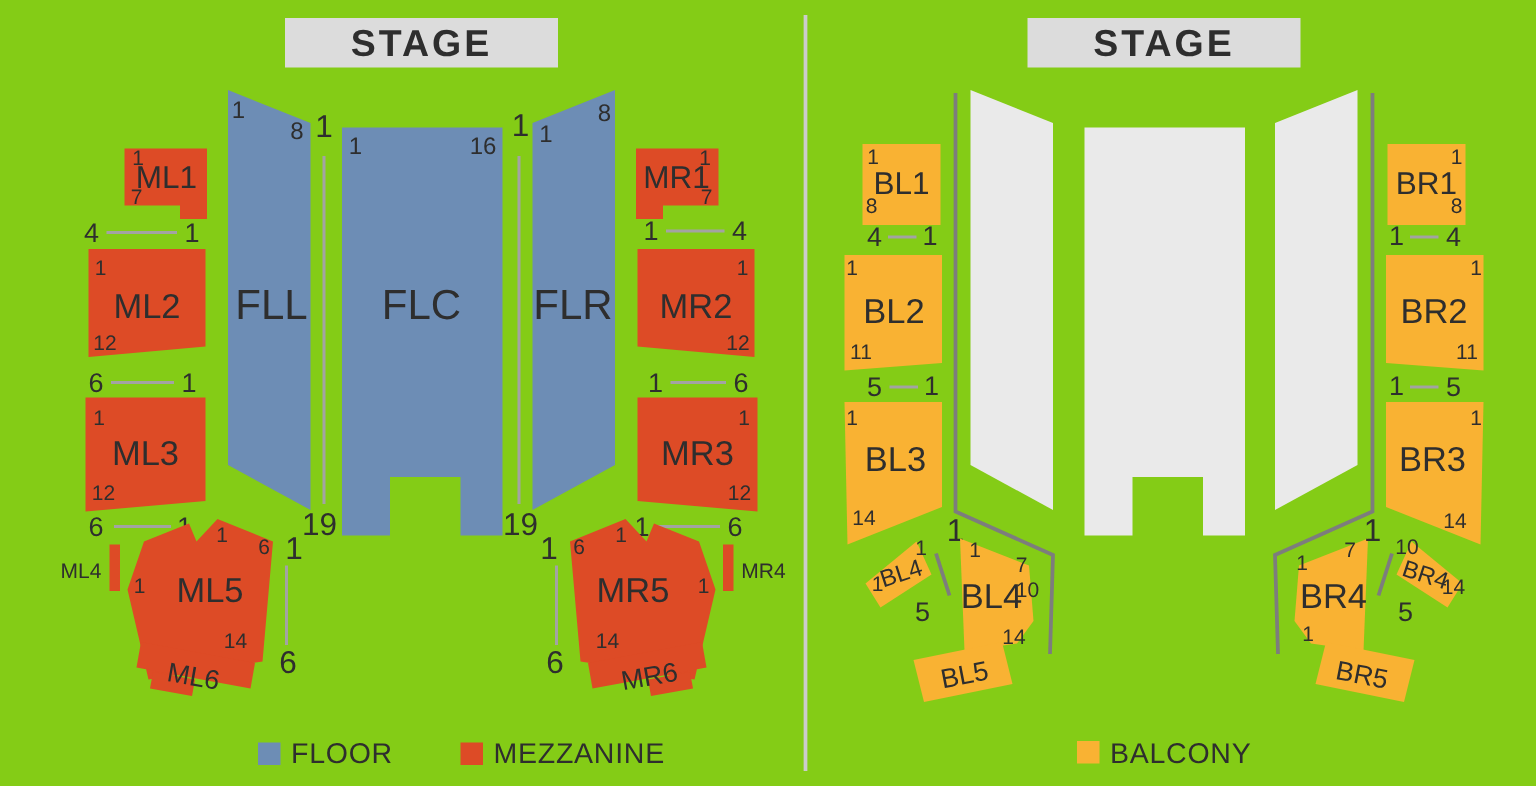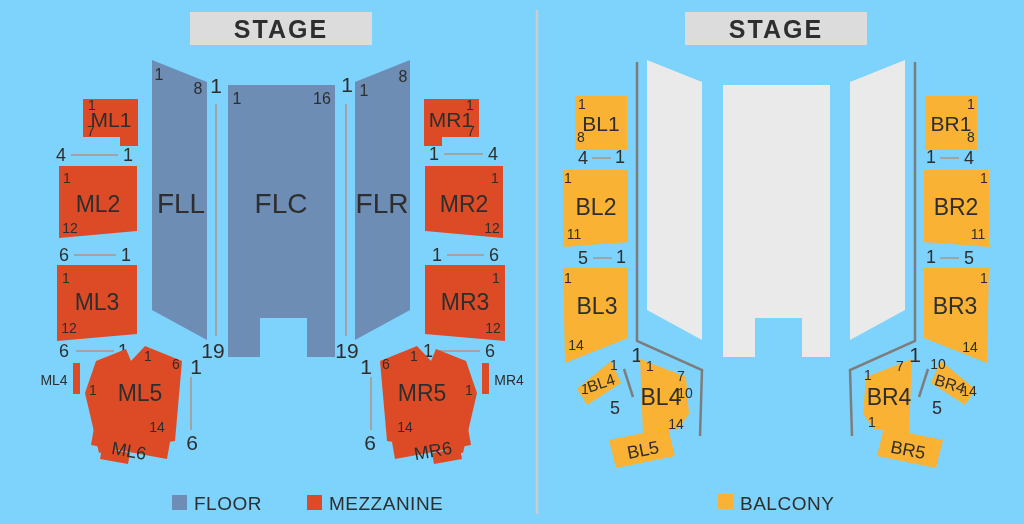--- a/index.html
+++ b/index.html
@@ -1,16 +1,16 @@
 <!DOCTYPE html>
 <html style="--floor: #6d8db5; --mezzanine: #dd4b26; --balcony: #f9b233; --floor_muted: #eaeaea; --stage: #dcdcdc; --rail: #7d7d7d; --aisle: #a3a3a3; --divider: #cccccc; --ink: #2e2e2e;"><head>
 <meta charset="utf-8">
 <style>
   html,body{margin:0;padding:0;background:#ffffff;}
-  .wrap{width:1024px;height:524px;background:#7dd3fc;}
+  .wrap{width:1024px;height:524px;background:#84cc16;}
   svg{display:block;}
   text{font-family:"Liberation Sans","DejaVu Sans",sans-serif;fill:var(--ink,#2e2e2e);}
   .tm{text-anchor:middle;dominant-baseline:central;}
   .ts{text-anchor:start;dominant-baseline:central;}
   .f-stage{font-size:25px;font-weight:bold;letter-spacing:2px;}
   .f-xl{font-size:28px;}
   .f-lg{font-size:23px;}
   .f-md{font-size:21px;}
   .f-sm{font-size:18px;}
   .f-tiny{font-size:16px;}

